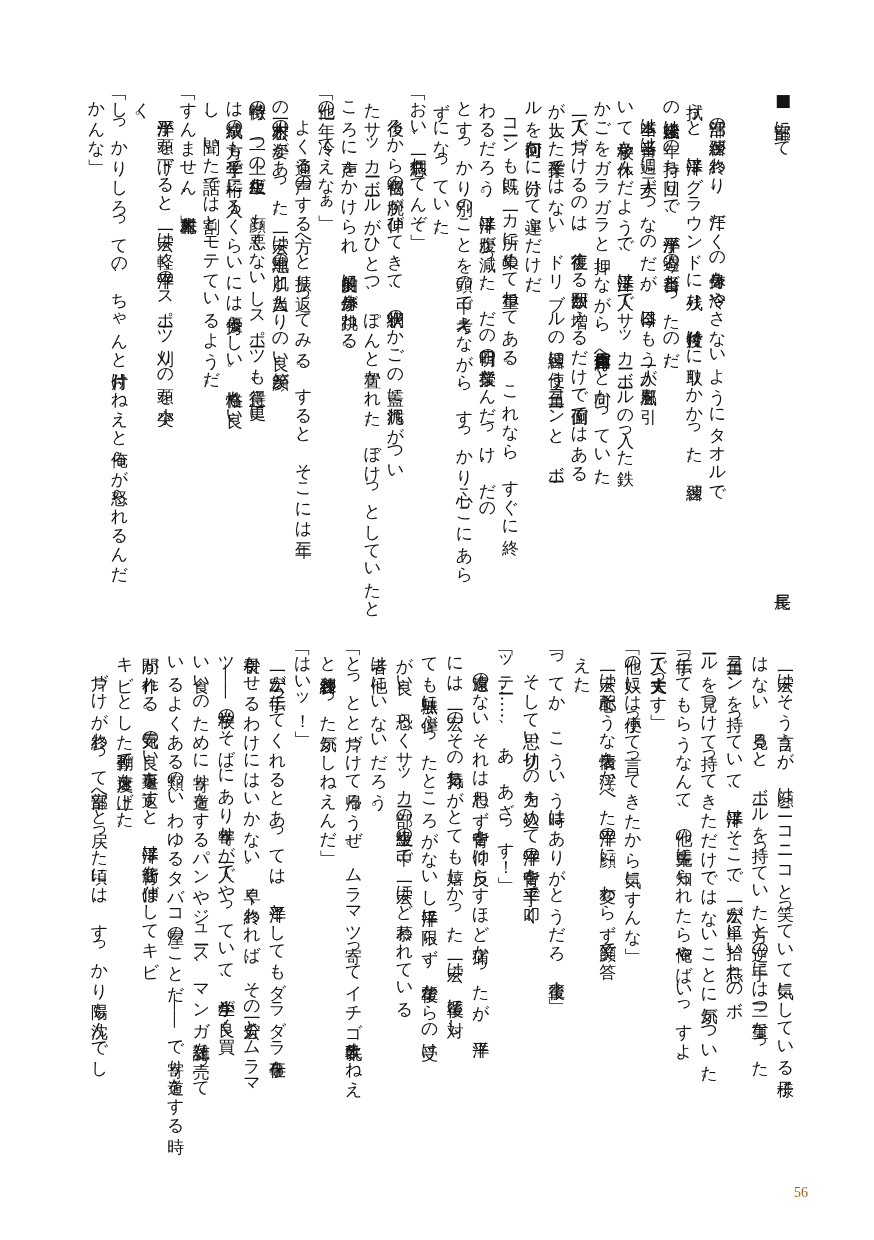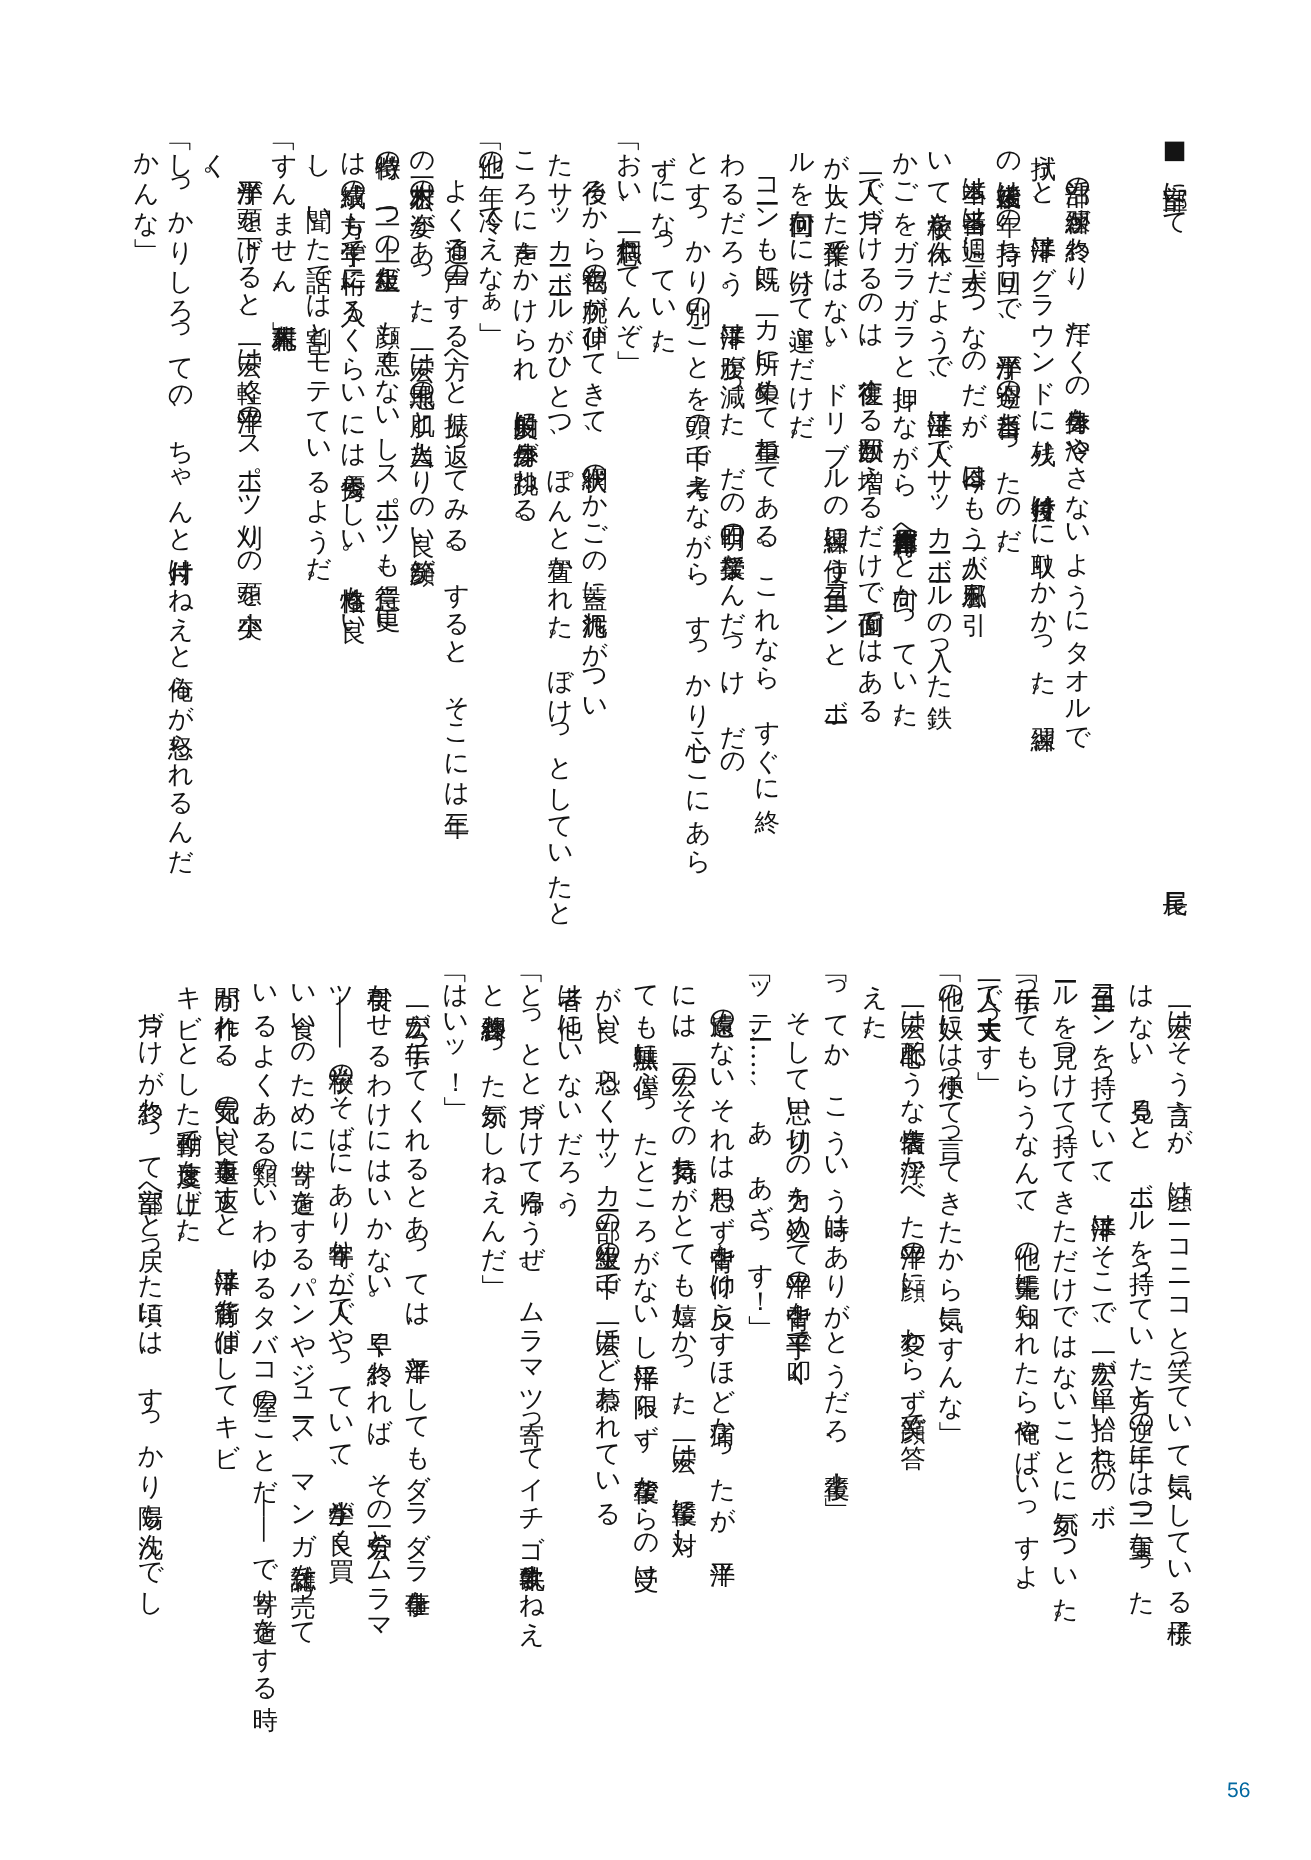--- a/index.html
+++ b/index.html
@@ -50,25 +50,25 @@
   }
   .line {
     line-height: 23px;
     white-space: pre;
   }
   .bottom-block .line {
     line-height: 25.4px;
   }
   .page-num {
     position: absolute;
-    left: 818px;
+    left: 794px;
     top: 1185px;
-    font-family: Liberation Sans, sans-serif;
+    font-family: Liberation Serif, serif;
     font-size: 14px;
-    color: #0369a1;
+    color: #a16207;
   }
 </style>
 </head>
 <body>
 
 <div class="page">
 
   <div class="vblock top-block">
     <div class="title-col">
       <span>■部室にて</span>

